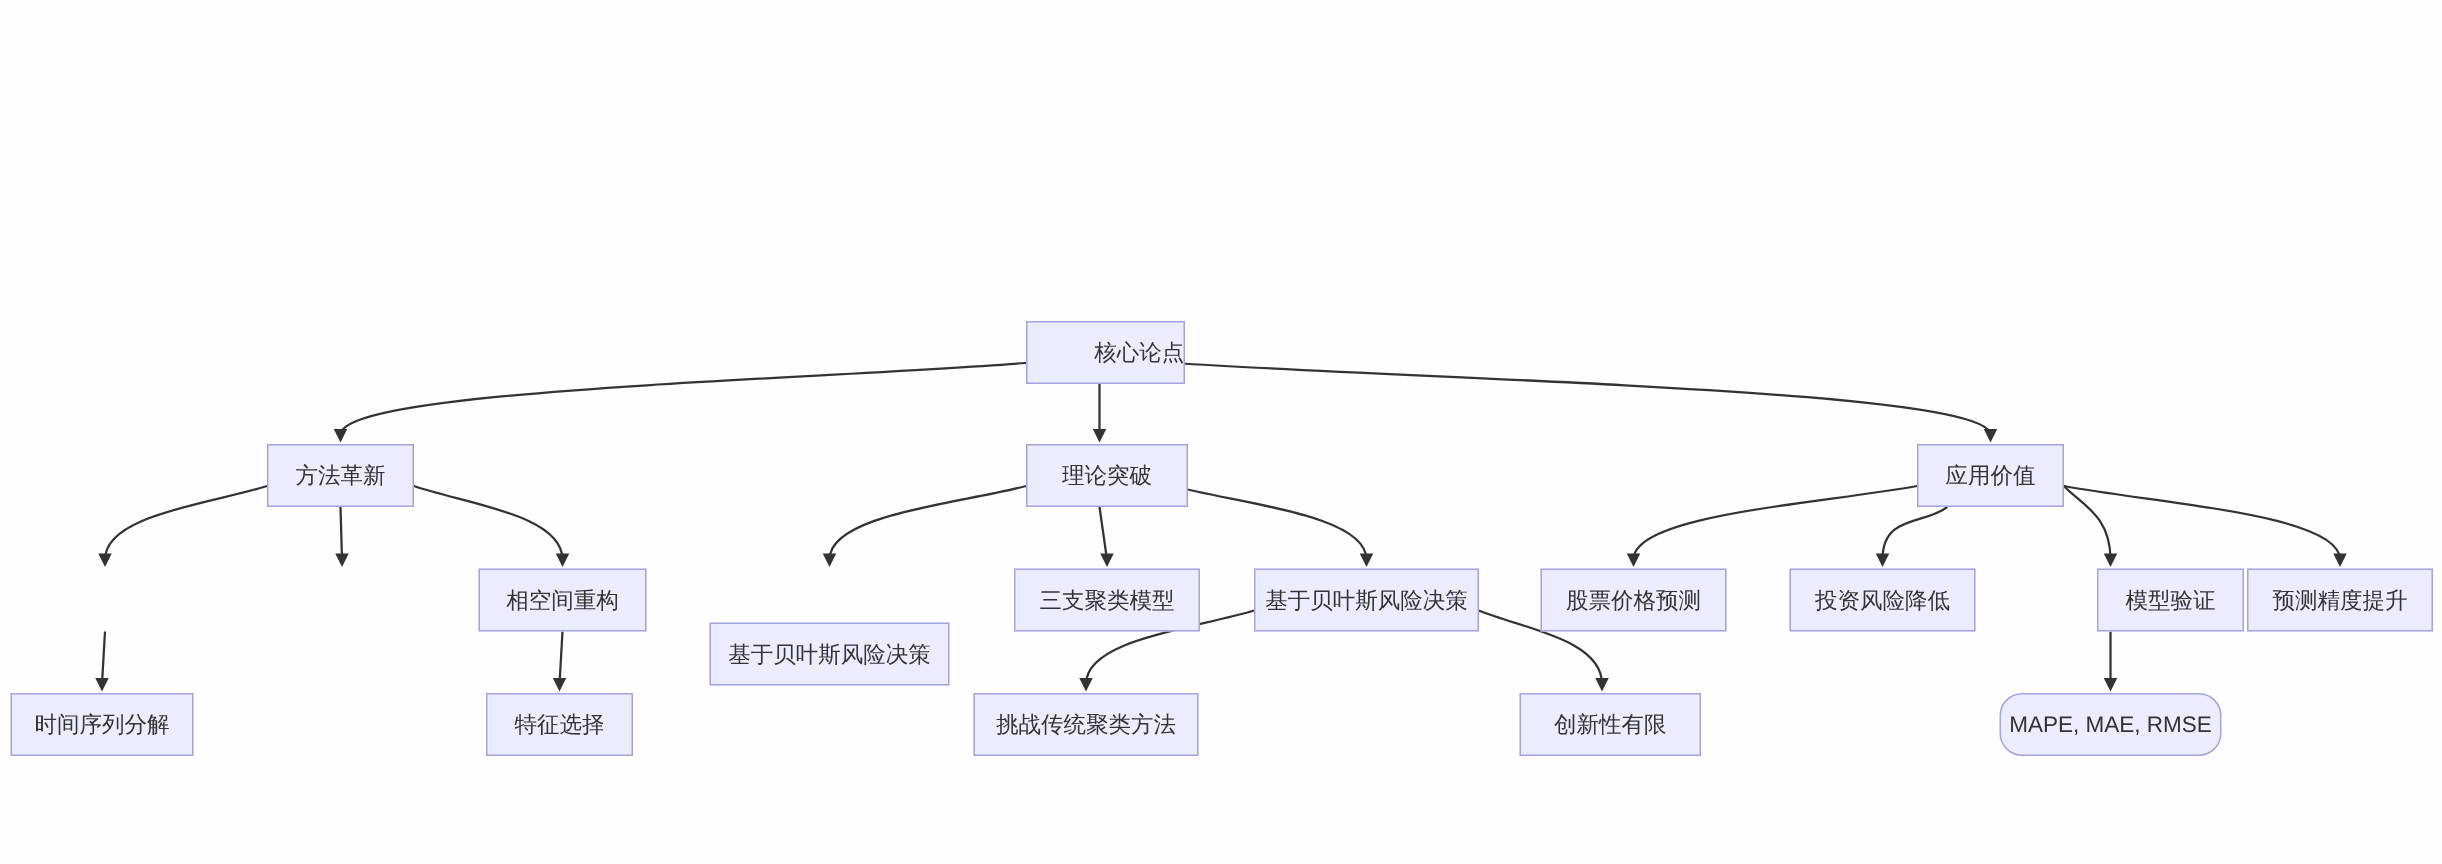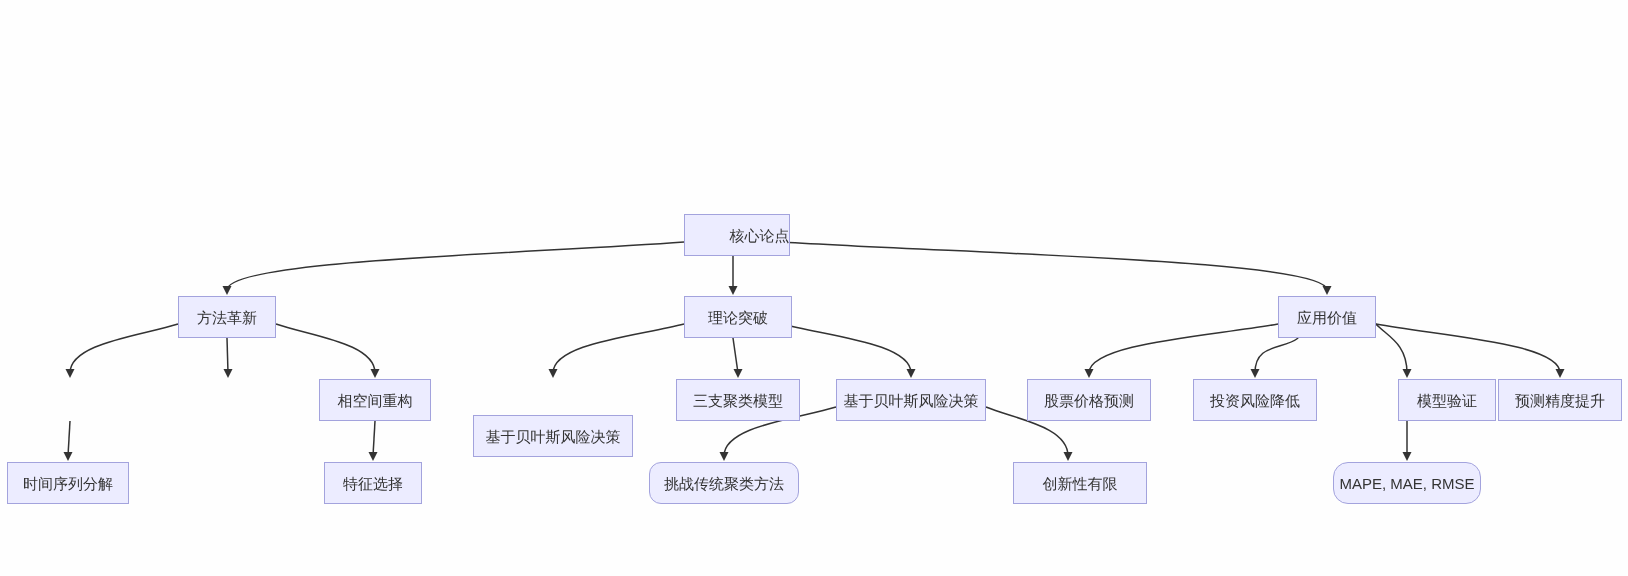--- a/index.html
+++ b/index.html
@@ -96,16 +96,16 @@
     <div class="node" style="left: 319px; top: 379px; width: 112px;">相空间重构</div>
     <div class="node" style="left: 473px; top: 379px; width: 160px; margin-top: 36px;">基于贝叶斯风险决策</div>
     <div class="node" style="left: 676px; top: 379px; width: 124px;">三支聚类模型</div>
     <div class="node" style="left: 836px; top: 379px; width: 150px;">基于贝叶斯风险决策</div>
     <div class="node" style="left: 1027px; top: 379px; width: 124px;">股票价格预测</div>
     <div class="node" style="left: 1193px; top: 379px; width: 124px;">投资风险降低</div>
     <div class="node" style="left: 1358px; top: 379px; width: 98px; margin-left: 40px;">模型验证</div>
     <div class="node" style="left: 1498px; top: 379px; width: 124px;">预测精度提升</div>
     <div class="node" style="left: 7px; top: 462px; width: 122px;">时间序列分解</div>
     <div class="node" style="left: 324px; top: 462px; width: 98px;">特征选择</div>
-    <div class="node" style="left: 649px; top: 462px; width: 150px; border-radius: 12px;">挑战传统聚类方法</div>
-    <div class="node" style="left: 1013px; top: 462px; width: 134px;">创新性有限</div>
+    <div class="node" style="left: 649px; top: 462px; width: 150px;">挑战传统聚类方法</div>
+    <div class="node" style="left: 1013px; top: 462px; width: 121px;">创新性有限</div>
     <div class="node" style="left: 1333px; top: 462px; width: 148px; border-radius: 15px;">MAPE, MAE, RMSE</div>
   </div>
 
 </body></html>

